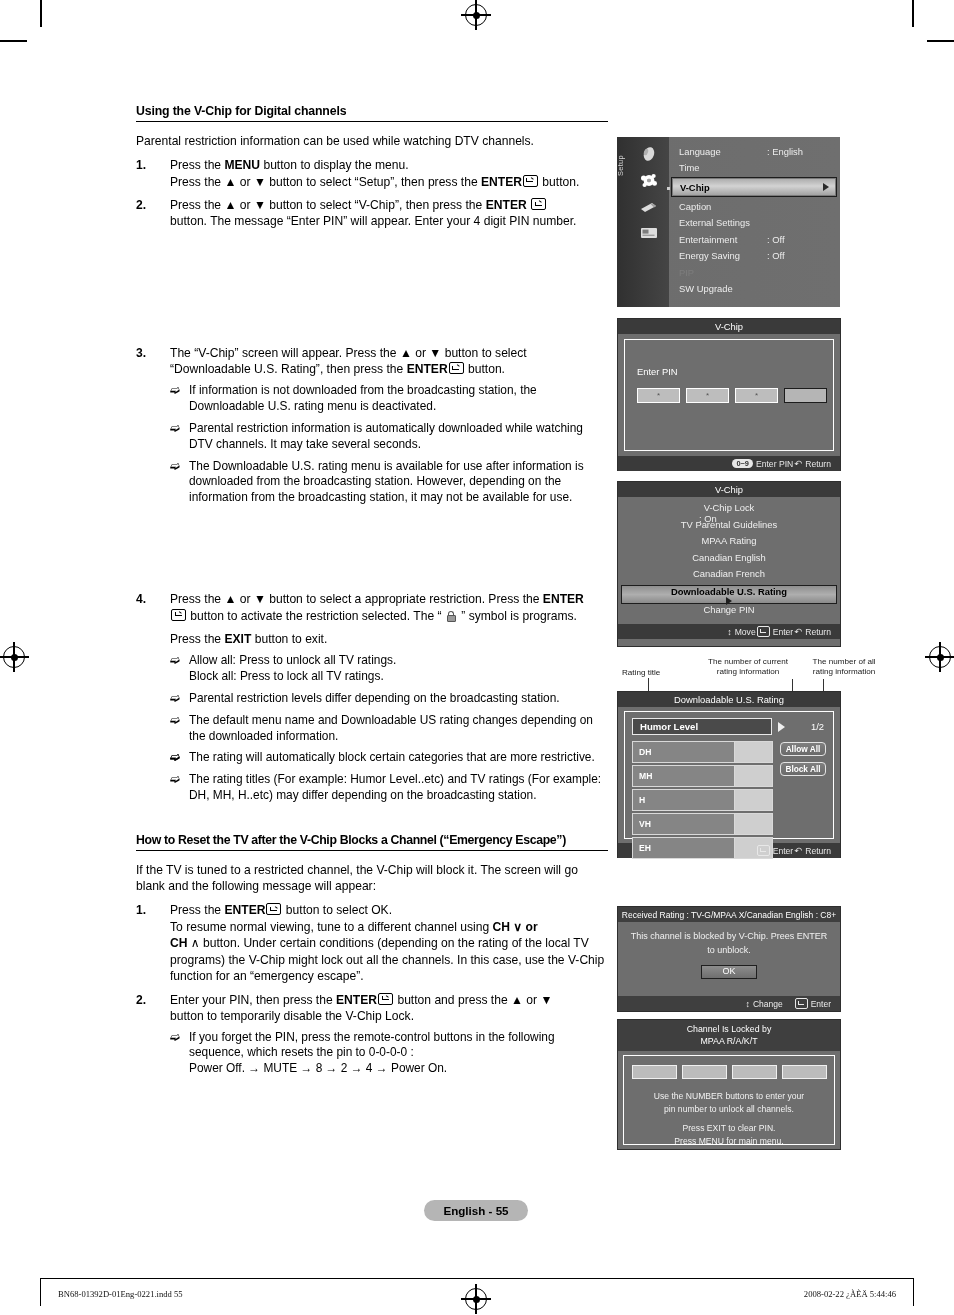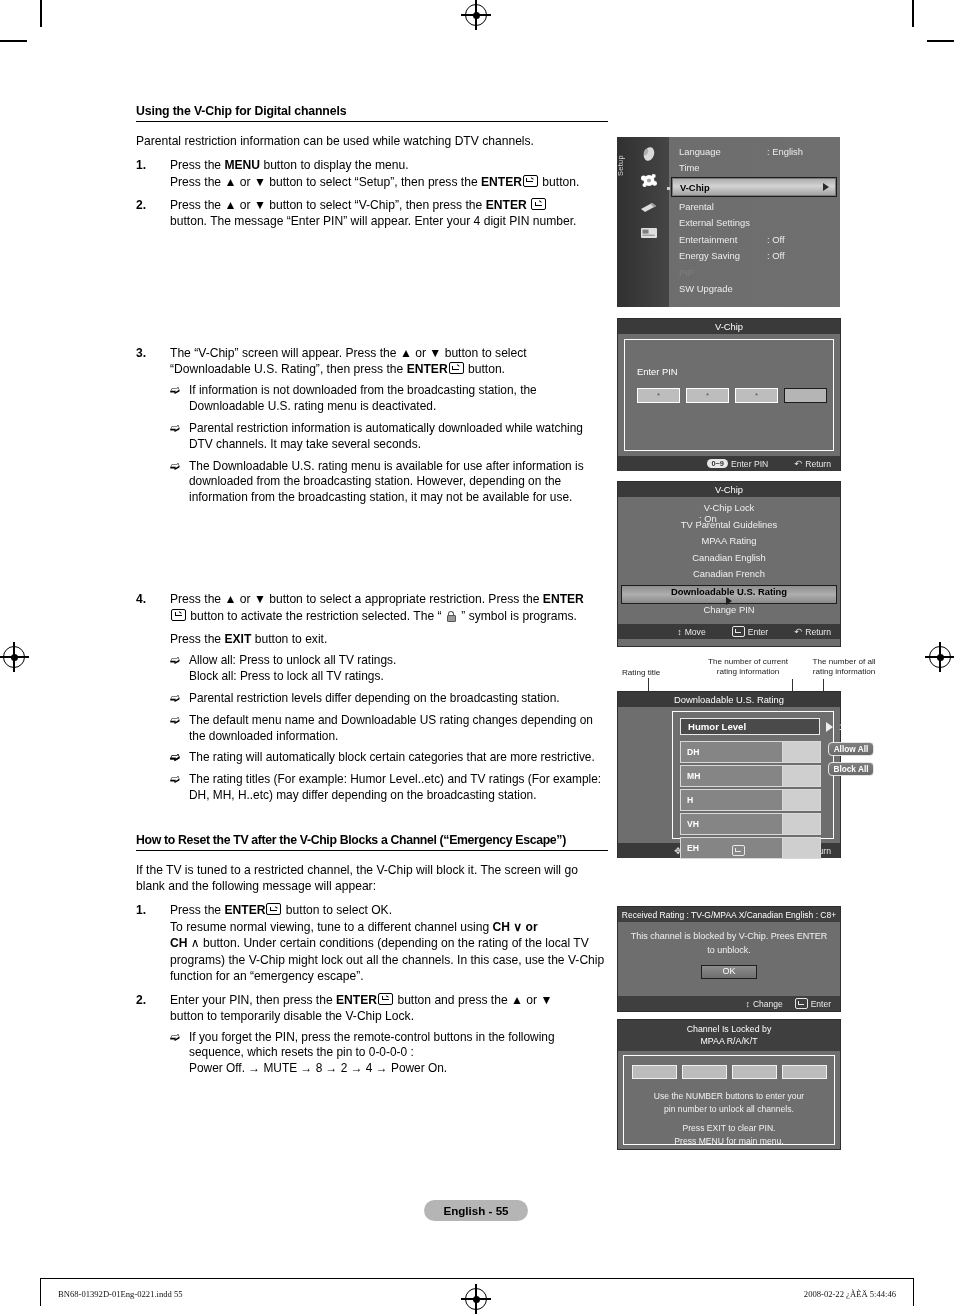--- a/index.html
+++ b/index.html
@@ -182,21 +182,21 @@
   }
   .win-title {
     background: #3a3a3a; height: 15px;
     display: flex; align-items: center; justify-content: center;
     font-size: 9.4px; color: #fff;
   }
   .win-body { position: relative; }
   .win-foot {
     background: #3a3a3a; height: 15px;
     display: flex; align-items: center; justify-content: flex-end;
-    gap: 26px; padding-right: 9px; font-size: 8.6px; color: #e8e8e8;
+    gap: 1px; padding-right: 9px; font-size: 8.6px; color: #e8e8e8;
   }
   .foot-item { display: flex; align-items: center; gap: 3px; }
   .key-pill {
     background: #e8e8e8; color: #333; border-radius: 6px;
     font-size: 7.4px; padding: 0 4px; line-height: 9px; font-weight: bold;
   }
   .key-enter {
     display:inline-block; width:11px; height:8.5px;
     border:1.1px solid #e8e8e8; border-radius:2px; position:relative;
   }
@@ -242,21 +242,21 @@
   .vrow.hl .tri {
     width: 0; height: 0; border-left: 6px solid #1f1f1f;
     border-top: 4px solid transparent; border-bottom: 4px solid transparent;
   }
 
   
   #dl-win { left: 617px; top: 691px; width: 224px; height: 167px; }
   #dl-win .win-body { height: 136px; position: relative; }
   #dl-inner {
     position: absolute; left: 6px; top: 4px; right: 6px; bottom: 4px;
-    border: 1.4px solid #fff; padding: 6px 17px 0 7px; box-sizing: border-box; margin-left: 48px;
+    border: 1.4px solid #fff; padding: 6px 7px 0 7px; box-sizing: border-box;
   }
   .title-row { display: flex; align-items: center; gap: 6px; }
   .title-chip {
     flex: 0 0 140px; height: 17px; background: #4a4a4a;
     border: 1.3px solid #e9e9e9; box-sizing: border-box;
     display: flex; align-items: center; padding-left: 7px;
     font-size: 9.6px; font-weight: bold; color: #fff;
   }
   .title-tri {
     width: 0; height: 0; border-left: 7px solid #efefef;
@@ -485,21 +485,21 @@
     <div class="srow">
         <span class="lbl">Time</span>
         <span class="val"></span>
       </div>
     <div class="srow hl">
         <span class="dot-l"></span>
         <span class="lbl">V-Chip</span>
         <span class="tri"></span>
       </div>
     <div class="srow">
-        <span class="lbl">Parental</span>
+        <span class="lbl">Caption</span>
         <span class="val"></span>
       </div>
     <div class="srow">
         <span class="lbl">External Settings</span>
         <span class="val"></span>
       </div>
     <div class="srow">
         <span class="lbl">Entertainment</span>
         <span class="val">: Off</span>
       </div>

